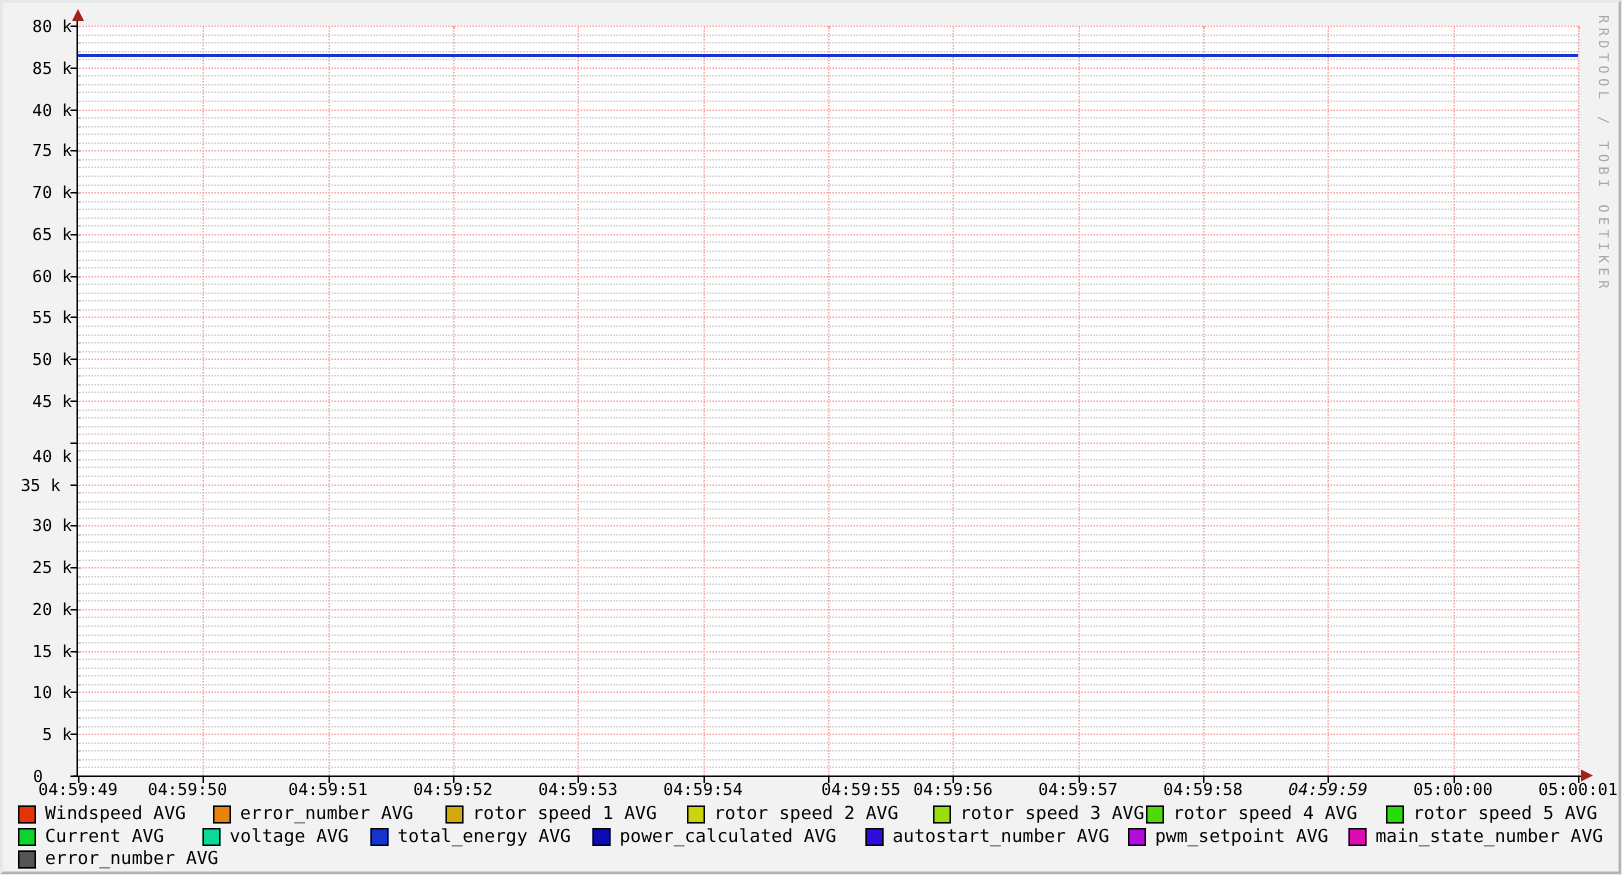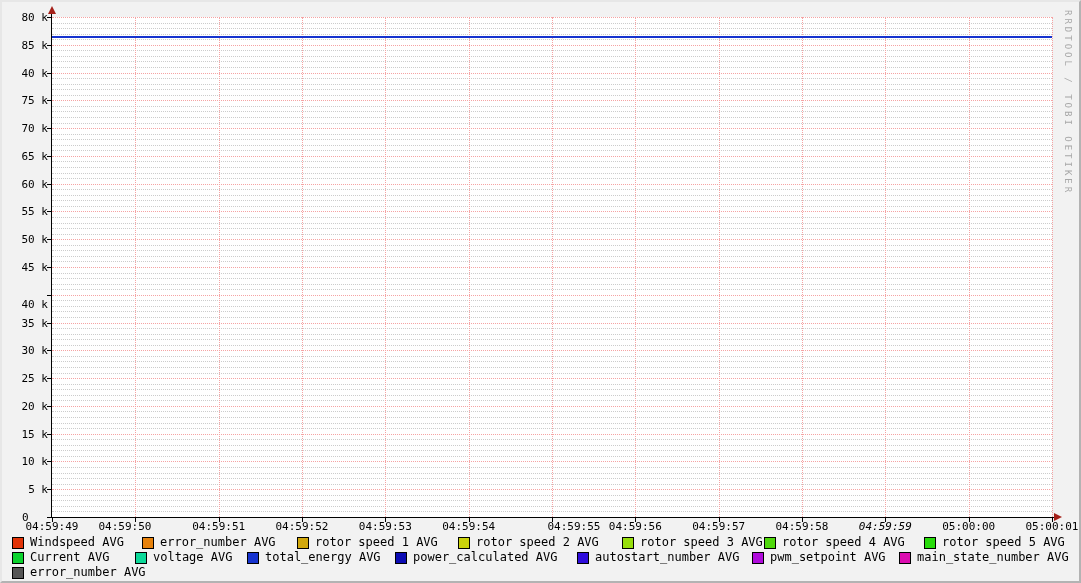--- a/index.html
+++ b/index.html
@@ -161,21 +161,21 @@
       <div class="ylab" style="top: 453.444px;">10 k</div>
       <div class="tick-y" style="top: 431.667px;"></div>
       <div class="ylab" style="top: 425.667px;">15 k</div>
       <div class="tick-y" style="top: 403.889px;"></div>
       <div class="ylab" style="top: 397.889px;">20 k</div>
       <div class="tick-y" style="top: 376.111px;"></div>
       <div class="ylab" style="top: 370.111px;">25 k</div>
       <div class="tick-y" style="top: 348.333px;"></div>
       <div class="ylab" style="top: 342.333px;">30 k</div>
       <div class="tick-y" style="top: 320.556px;"></div>
-      <div class="ylab" style="top: 314.556px;">35 k</div>
+      <div class="ylab" style="top: 314.556px; text-align: center;">35 k</div>
       <div class="tick-y" style="top: 292.778px;"></div>
       <div class="ylab" style="top: 296px;">40 k</div>
       <div class="tick-y" style="top: 265px;"></div>
       <div class="ylab" style="top: 259px;">45 k</div>
       <div class="tick-y" style="top: 237.222px;"></div>
       <div class="ylab" style="top: 231.222px;">50 k</div>
       <div class="tick-y" style="top: 209.444px;"></div>
       <div class="ylab" style="top: 203.444px;">55 k</div>
       <div class="tick-y" style="top: 181.667px;"></div>
       <div class="ylab" style="top: 175.667px;">60 k</div>

